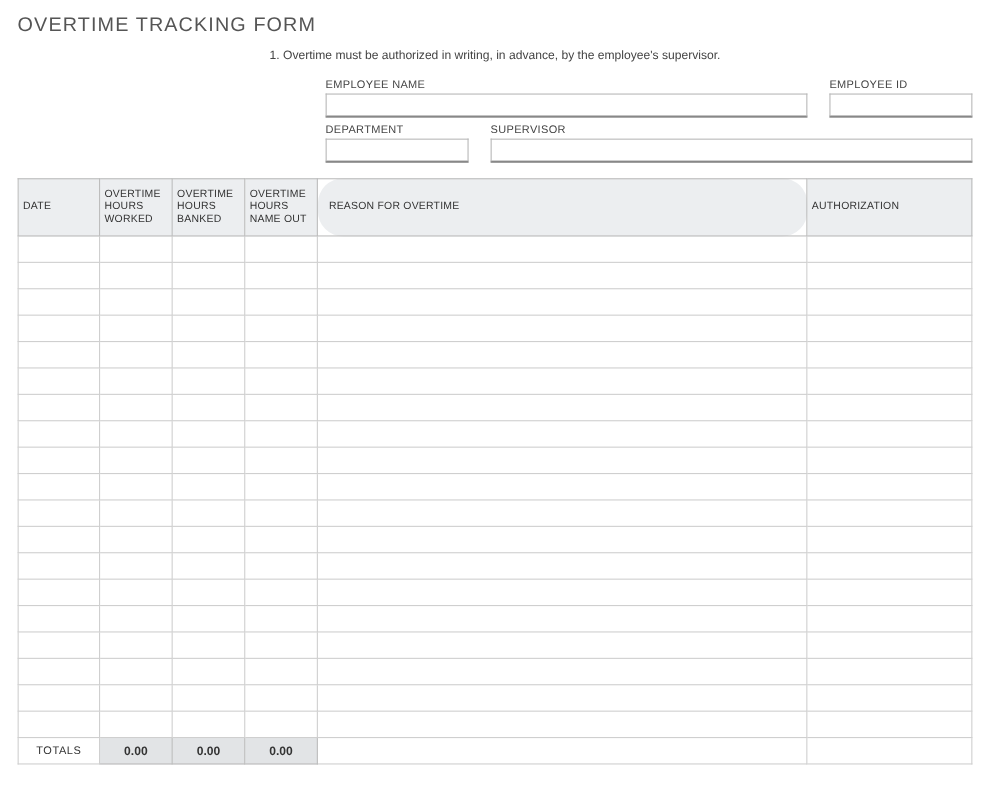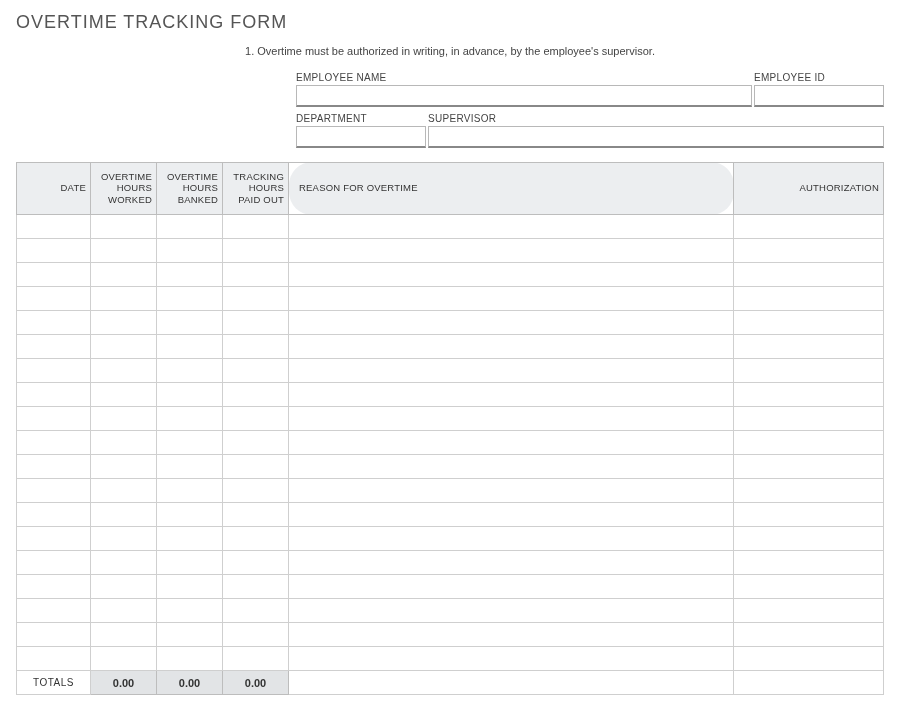--- a/index.html
+++ b/index.html
@@ -25,21 +25,21 @@
       margin-bottom: 12px;
       text-align: center;
     }
     .rules div { margin-bottom: 1px; }
     .emp-block {
       margin-left: 280px;
       margin-bottom: 14px;
     }
     .emp-row {
       display: flex;
-      gap: 2px;
+      gap: 20px;
       margin-bottom: 6px;
     }
     .emp-field {
       display: flex;
       flex-direction: column;
     }
     .emp-field.wide { flex: 1 1 auto; }
     .emp-field.narrow { width: 130px; }
     .emp-label {
       font-size: 10px;
@@ -61,21 +61,21 @@
       border-collapse: collapse;
       table-layout: fixed;
     }
     table.tracking th {
       background: #eceef0;
       border: 1px solid #bdbdbd;
       font-size: 9.5px;
       font-weight: normal;
       color: #333;
       padding: 8px 4px;
-      text-align: right;
+      text-align: left;
       line-height: 1.25;
       height: 44px;
       letter-spacing: 0.2px;
     }
     table.tracking th.reason { text-align: left; padding-left: 10px; border-radius: 23px; }
     table.tracking td {
       border: 1px solid #cfcfcf;
       height: 24px;
       padding: 0 4px;
     }
@@ -140,21 +140,21 @@
       <col class="col-hours">
       <col class="col-hours">
       <col class="col-reason">
       <col class="col-auth">
   </colgroup>
   <thead>
     <tr>
       <th>DATE</th>
       <th>OVERTIME HOURS WORKED</th>
       <th>OVERTIME HOURS BANKED</th>
-      <th>TRACKING HOURS PAID OUT</th>
+      <th>OVERTIME HOURS NAME OUT</th>
       <th class="reason">REASON FOR OVERTIME</th>
       <th>AUTHORIZATION</th>
     </tr>
   </thead>
   <tbody id="tracking-body">
       <tr>
         <td></td>
         <td></td>
         <td></td>
         <td></td>

